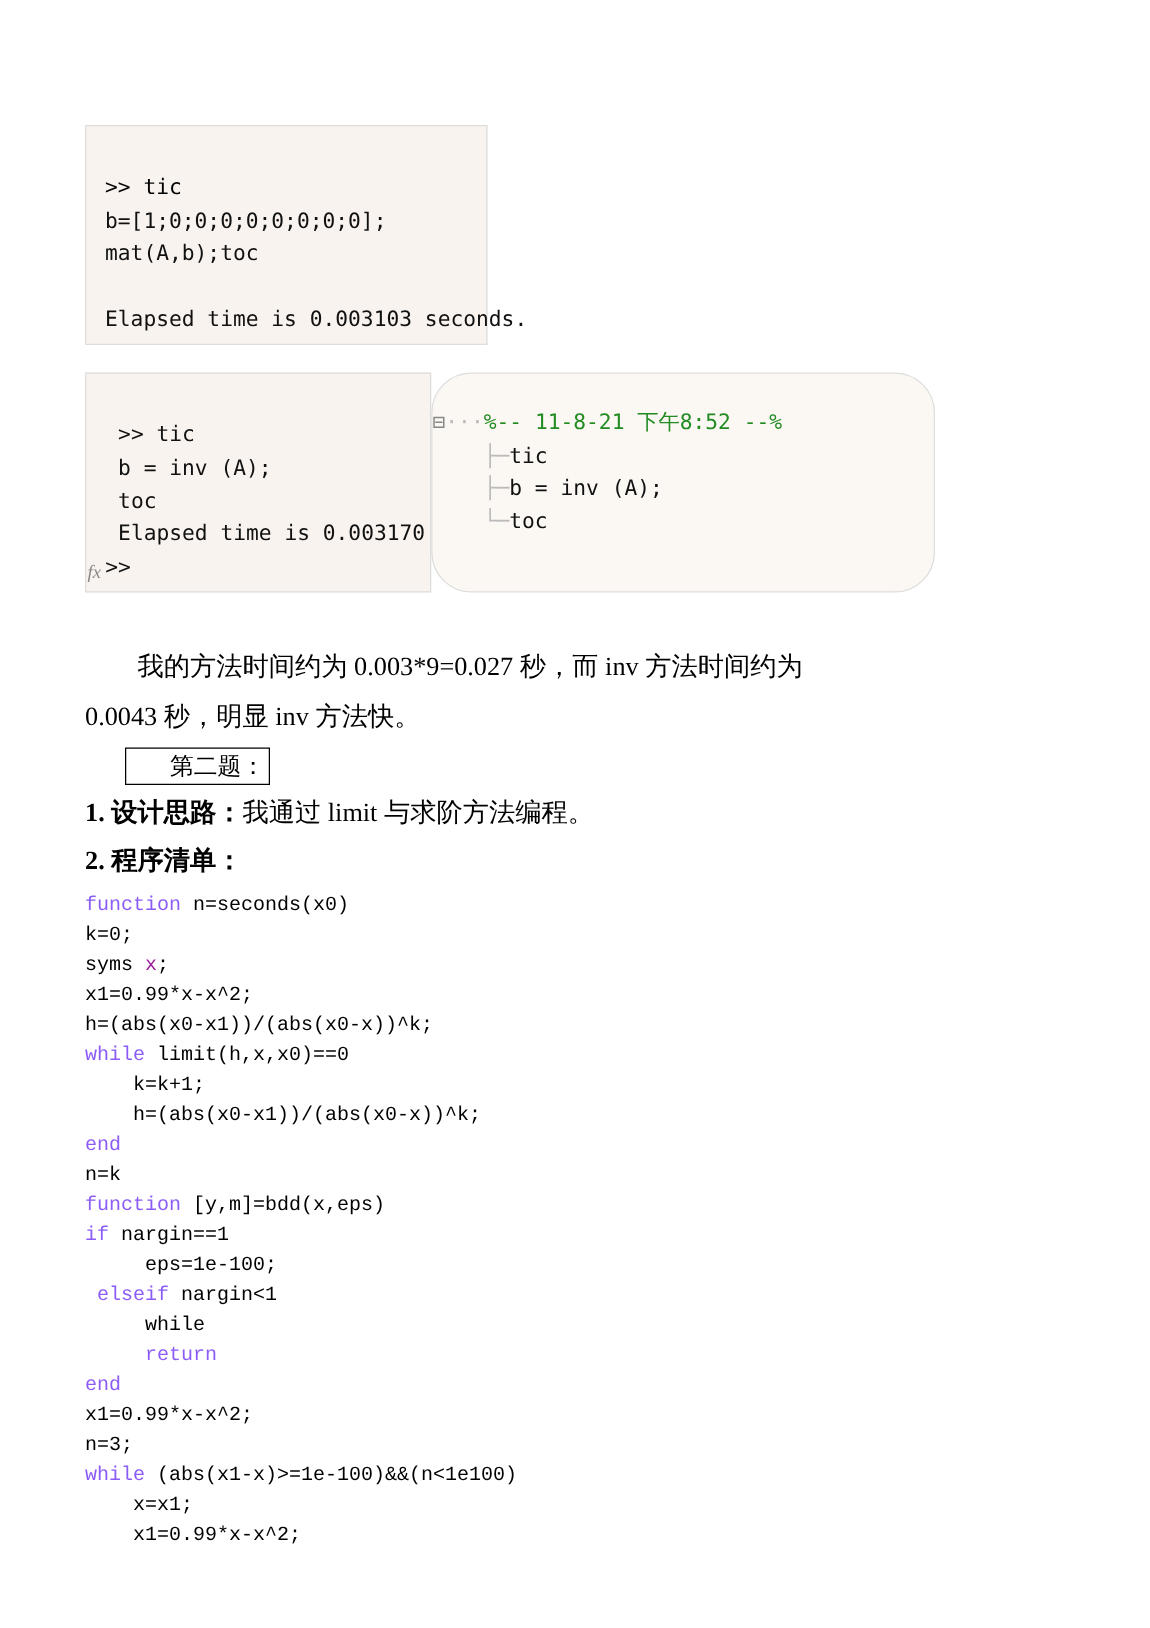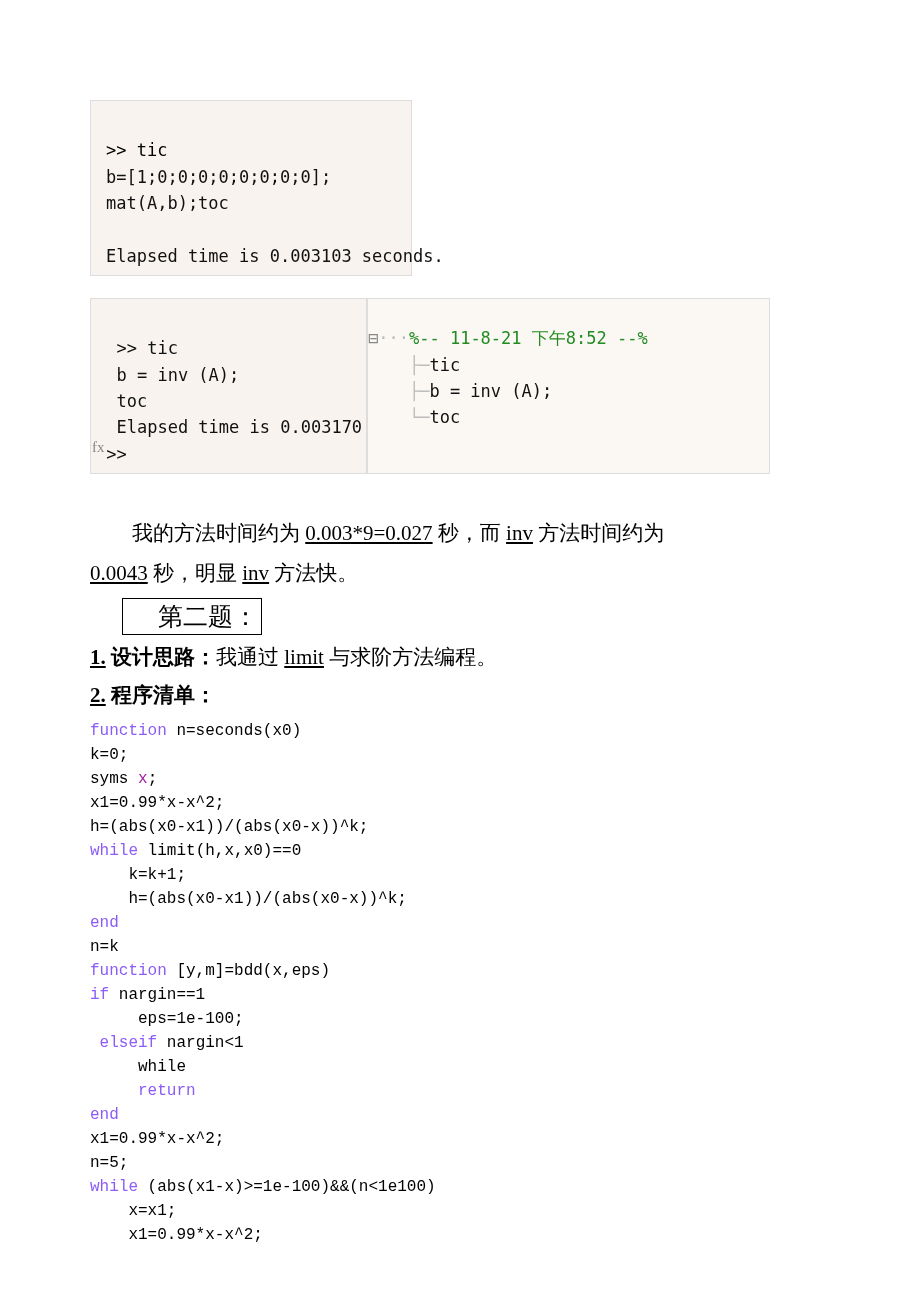--- a/index.html
+++ b/index.html
@@ -3,56 +3,56 @@
 <meta charset="utf-8">
 <style>
   body {
     margin: 0;
     padding: 0;
     background: #fff;
     font-family: "SimSun", "Times New Roman", serif;
     width: 920px;
   }
   .page {
-    padding: 100px 130px 40px 90px;
+    padding: 100px 130px 40px 68px;
   }
   .screenshot-group {
     margin-bottom: 40px;
   }
   .console-box {
     background: #f8f3ee;
     border: 1px solid #ddd;
     font-family: "SimSun", monospace;
     font-size: 17px;
     color: #111;
     padding: 10px 15px 6px 15px;
     line-height: 1.55;
     white-space: pre;
   }
   .box1 { width: 290px; margin-bottom: 22px;}
   .row2 { display:flex; gap:0; width:680px; }
   .box2 { width:255px; padding-left:5px; position:relative;}
-  .box2b { width:405px; position:relative;}
-  .fx { position:absolute; left:1px; bottom:14px; font-family:serif; font-size:15px; color:#888;}
+  .box2b { width:405px; position:relative;border-radius:32px;}
+  .fx { position:absolute; left:1px; bottom:3px; font-style:italic; font-family:serif; font-size:15px; color:#888;}
   .prompts { color:#000; }
   .cmt { color:#228b22;}
   .box3 { padding:0 0 0 0; background:#fbf8f3;}
 
   .para {
     font-size: 21px;
     line-height: 1.9;
     text-indent: 2em;
     margin: 0;
   }
-  .en { font-family: "Times New Roman", serif; text-decoration: underline;}
+  .en { font-family: "Times New Roman", serif;}
   .h-box {
     display:inline-block;
     border:1px solid #000;
     padding:1px 3px;
-    font-size:25px;
+    font-size:19px;
     font-weight:normal;
     font-family:"SimSun", serif;
     margin-left:0;
   }
   .h2-row { margin:4px 0 8px 0; text-indent:2em;}
   .num-line {
     font-size:21px;
     margin:6px 0 10px 0;
   }
   .bold { font-weight:bold;}
@@ -125,18 +125,18 @@
 <span class="kw">end</span>
 <span>n=k</span>
 <span class="kw">function</span><span> [y,m]=bdd(x,eps)</span>
 <span class="kw">if</span><span> nargin==1</span>
 <span>     eps=1e-100;</span>
 <span class="kw"> elseif</span><span> nargin&lt;1</span>
 <span>     while</span>
 <span class="kw">     return</span>
 <span class="kw">end</span>
 <span>x1=0.99*x-x^2;</span>
-<span>n=5;</span>
+<span>n=3;</span>
 <span class="kw">while</span><span> (abs(x1-x)&gt;=1e-100)&amp;&amp;(n&lt;1e100)</span>
 <span>    x=x1;</span>
 <span>    x1=0.99*x-x^2;</span></div>
 
 </div>
 
 </body></html>

